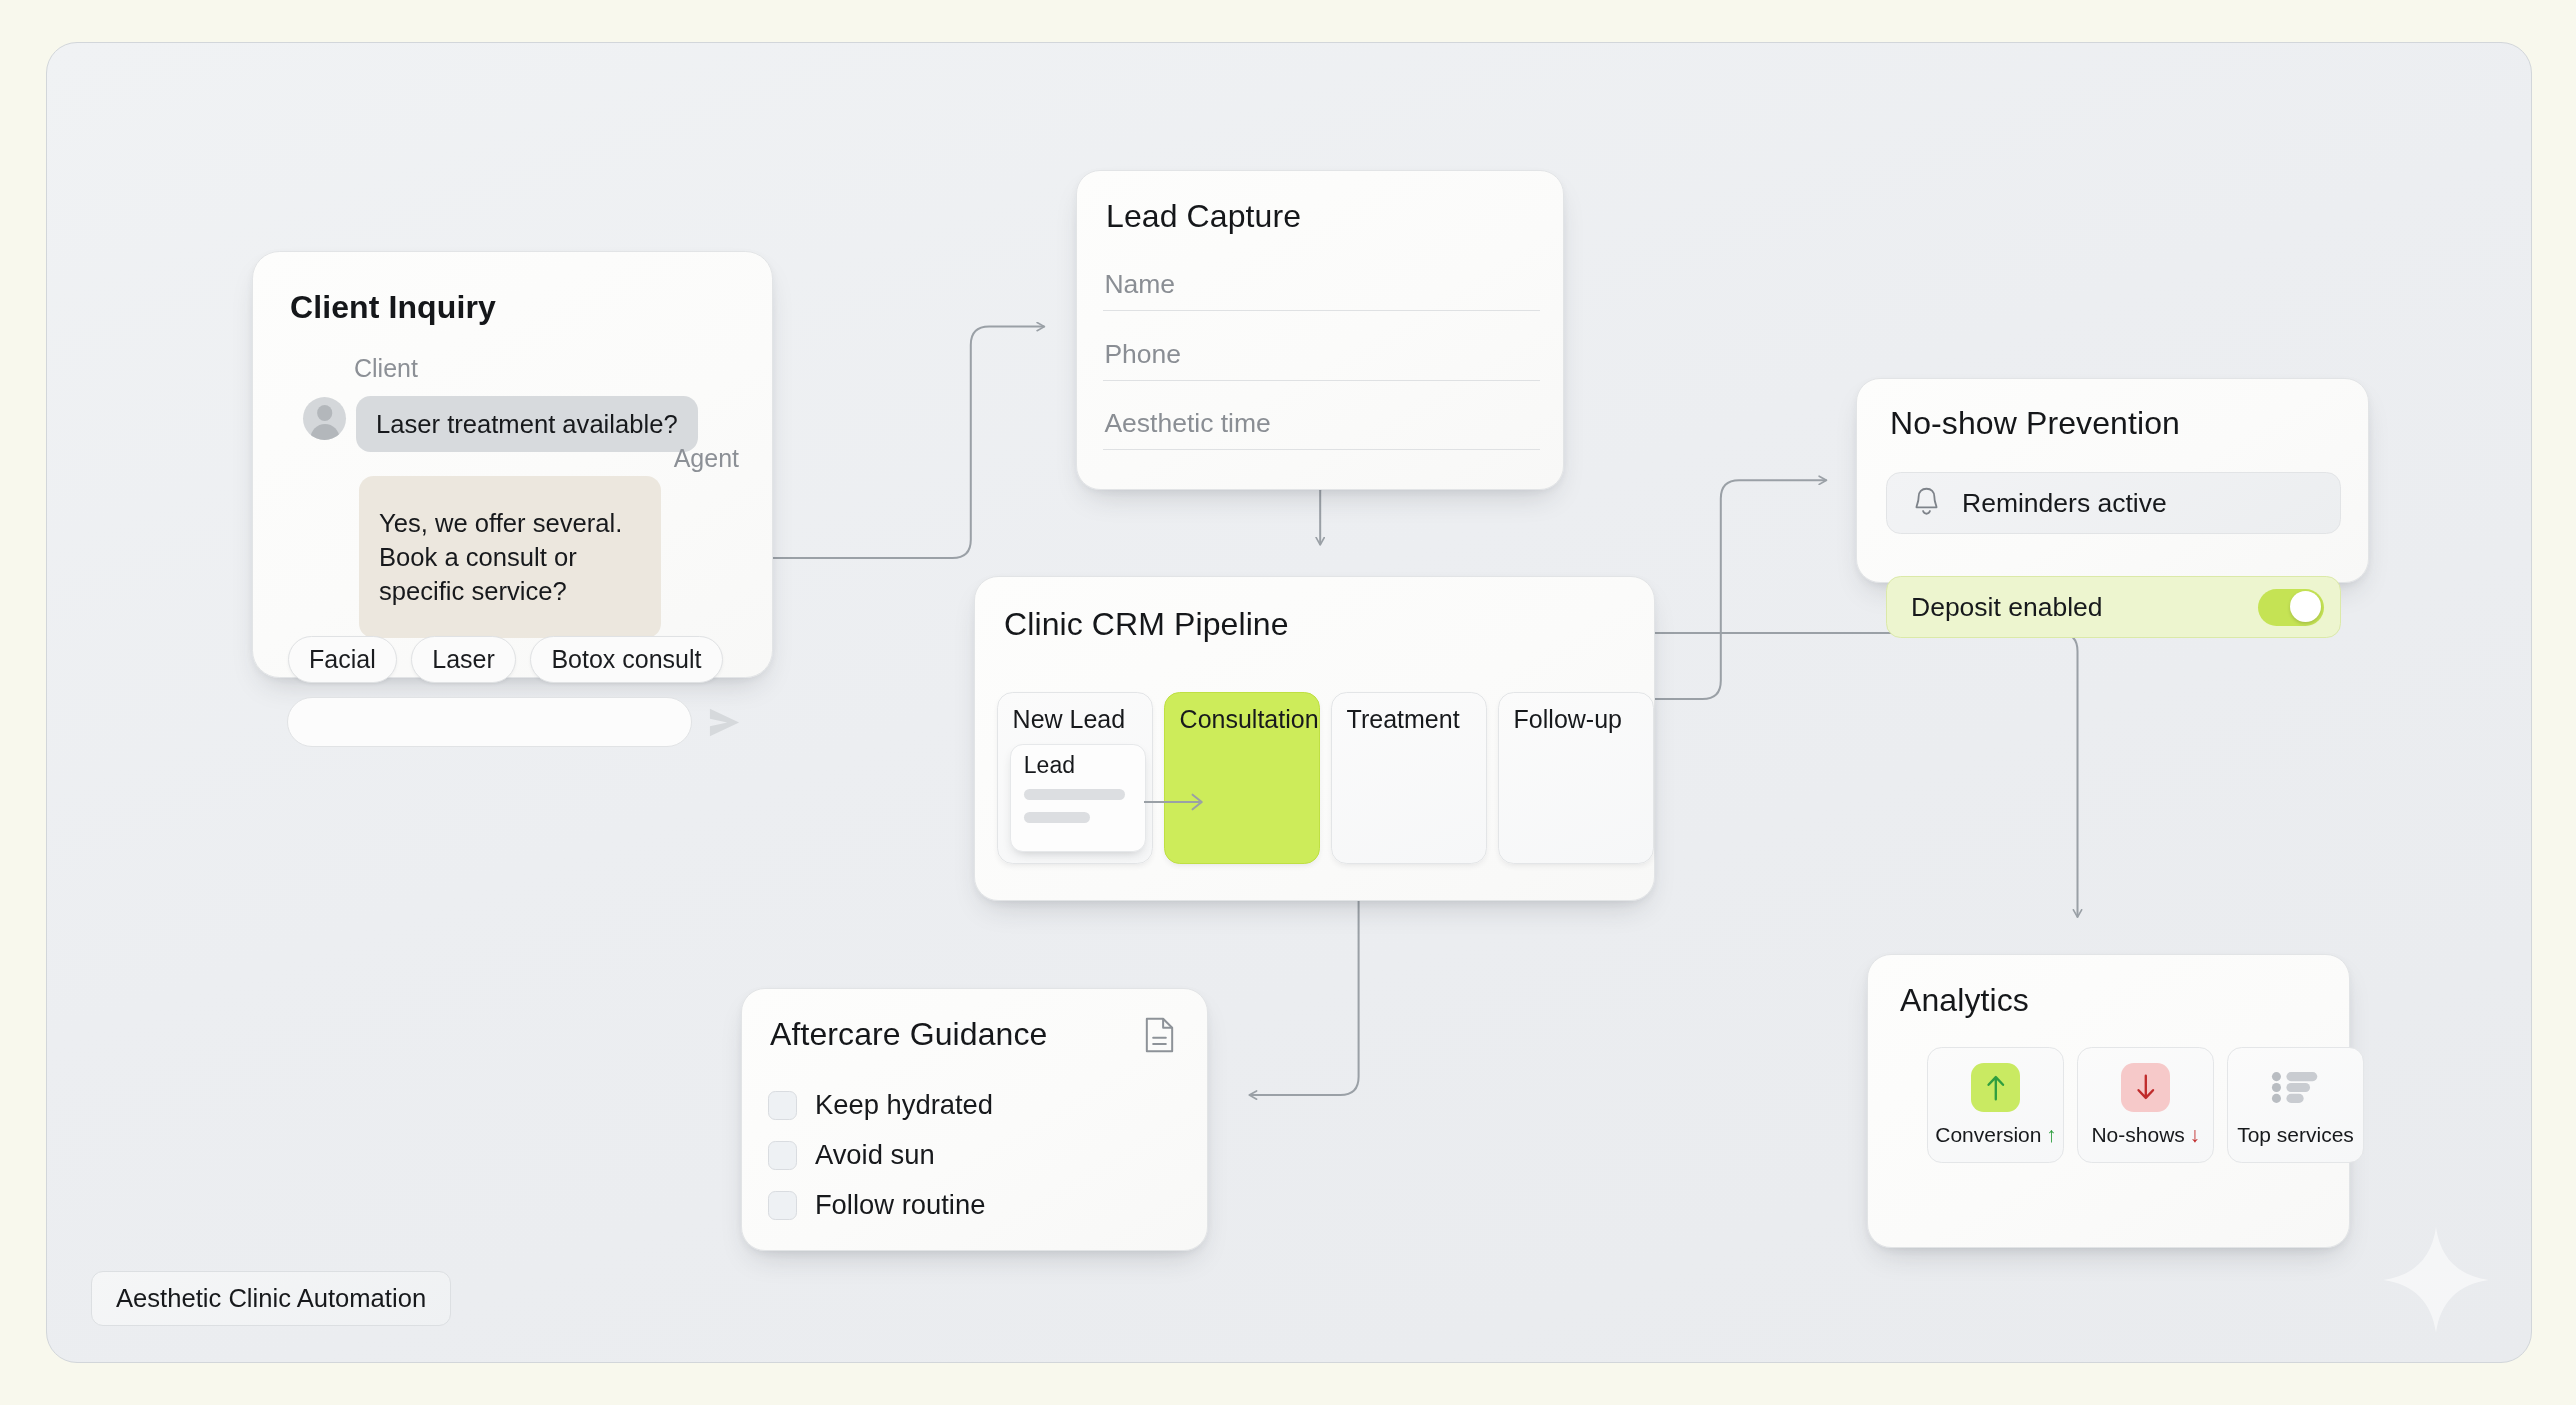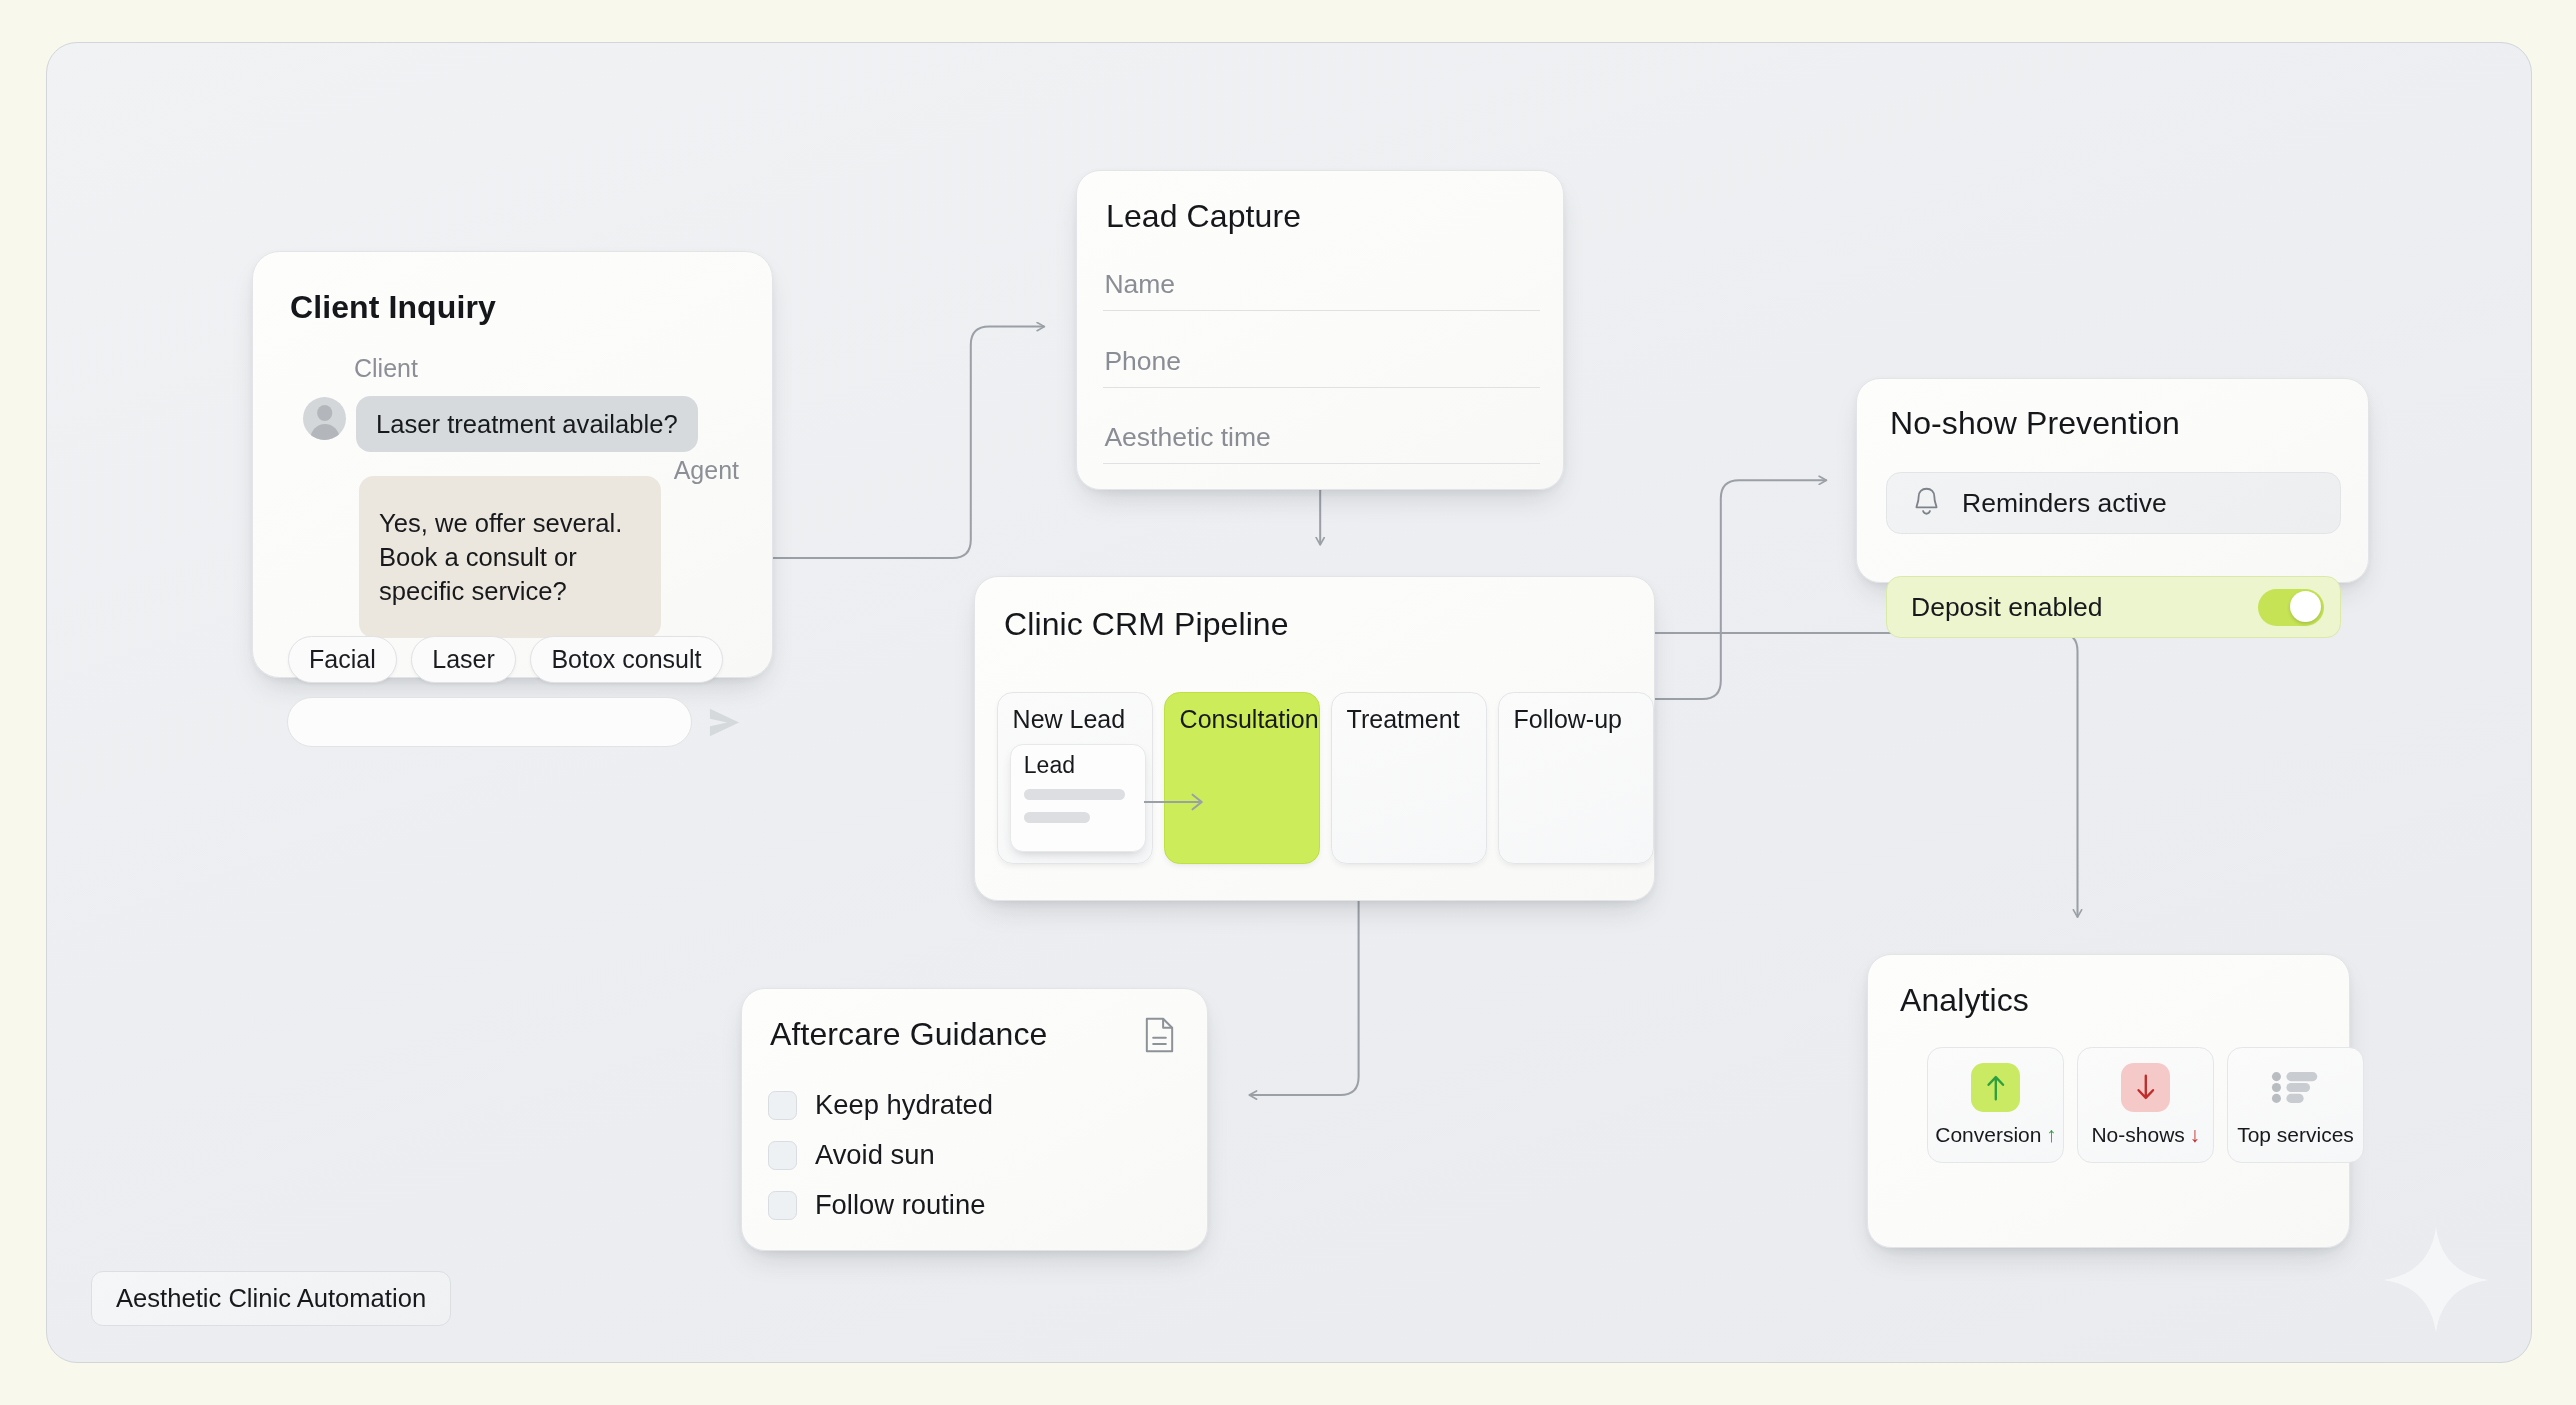--- a/index.html
+++ b/index.html
@@ -71,21 +71,21 @@
     border-radius: 27.4px;
   }
   #client-inquiry .card-title { position: absolute; left: 37px; top: 37px; font-weight: bold; }
 
   .chat-role {
     position: absolute;
     font-size: 25px;
     color: #8c9096;
   }
   #role-client { left: 101px; top: 102px; }
-  #role-agent  { right: 33px; top: 192px; margin-top: 12px; }
+  #role-agent  { right: 33px; top: 192px; }
 
   #avatar {
     position: absolute;
     left: 50px; top: 145px;
     width: 43px; height: 43px;
     border-radius: 50%;
     background: #d4d7da;
     overflow: hidden;
   }
   #avatar .head {
@@ -170,21 +170,21 @@
     position: absolute;
     left: 25.6px; top: 91px;
     width: 437px;
   }
   .lc-field {
     font-size: 26.5px;
     color: #8a8e94;
     padding: 7.3px 1.8px 10px 1.8px;
     border-bottom: 1.4px solid #dfe1e3;
   }
-  .lc-field + .lc-field { margin-top: 27px; }
+  .lc-field + .lc-field { margin-top: 20px; }
 
   
   #crm-pipeline {
     left: 927px; top: 533px;
     width: 681px; height: 325px;
   }
   #crm-pipeline .card-title { position: absolute; left: 29px; top: 29px; }
   #stages {
     position: absolute;
     left: 22px; top: 115px;

